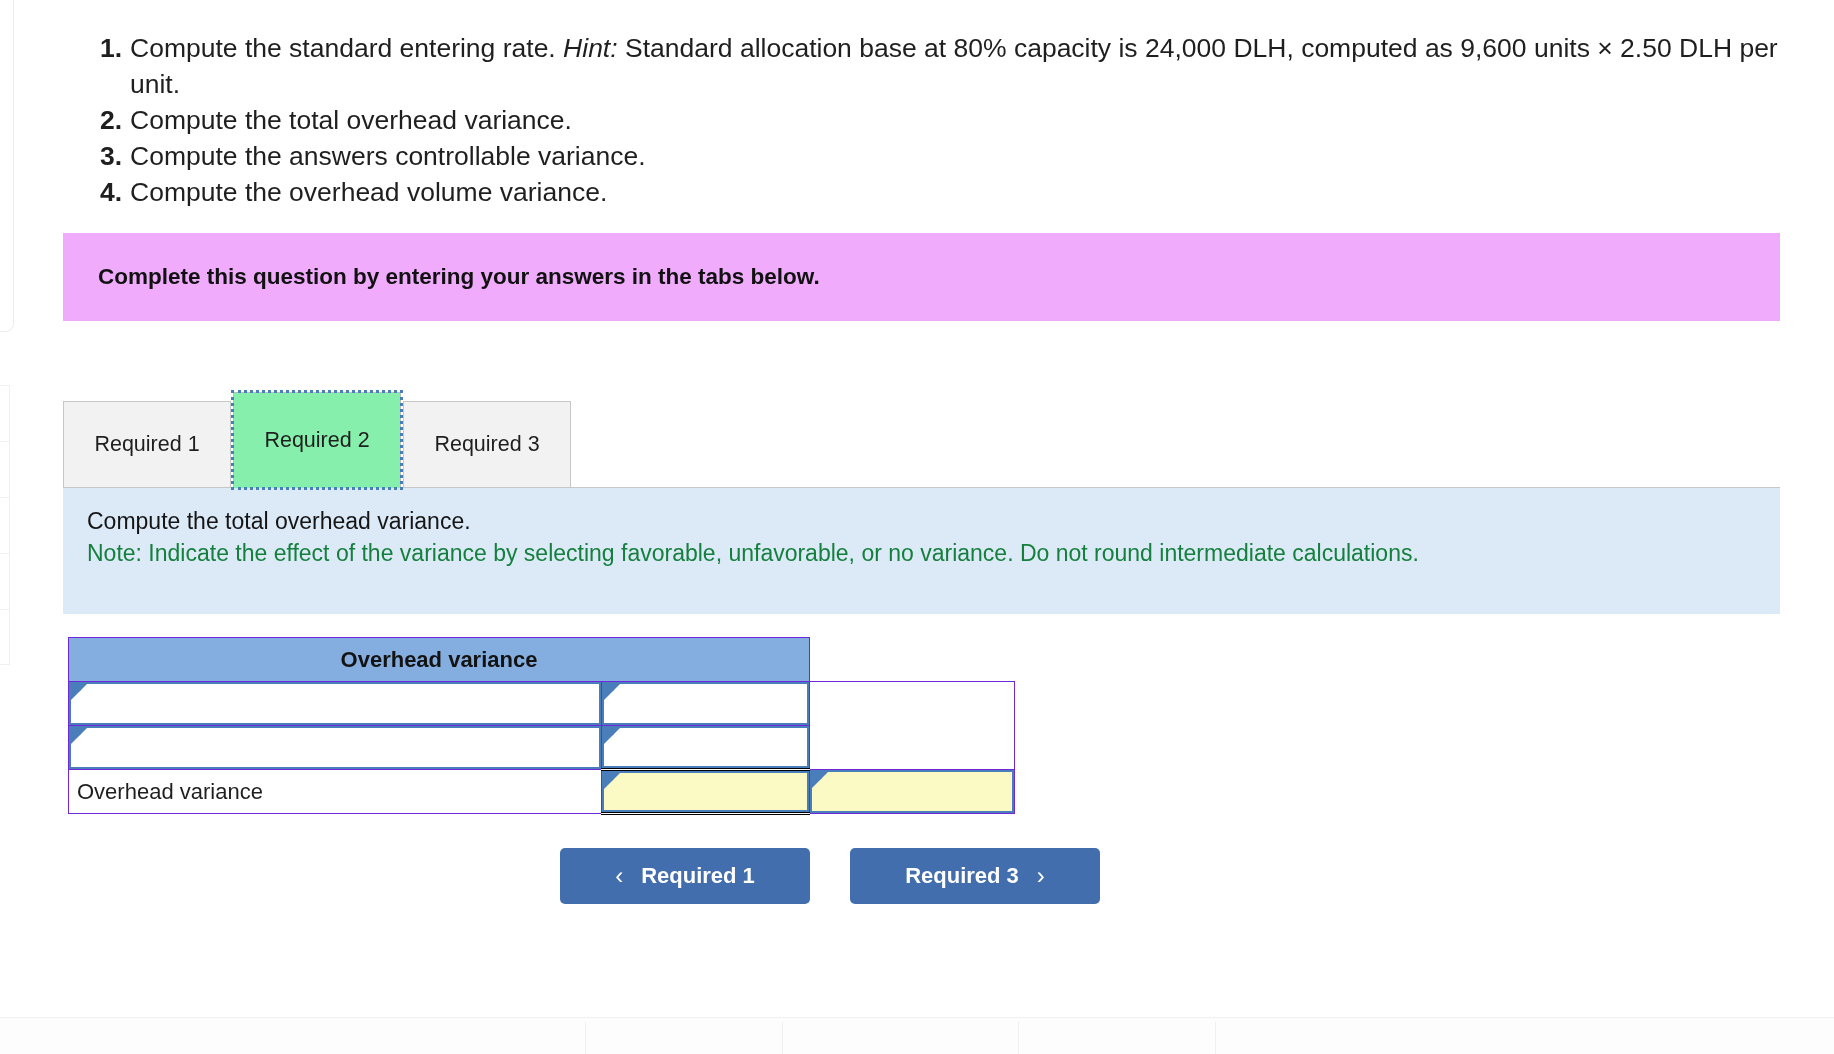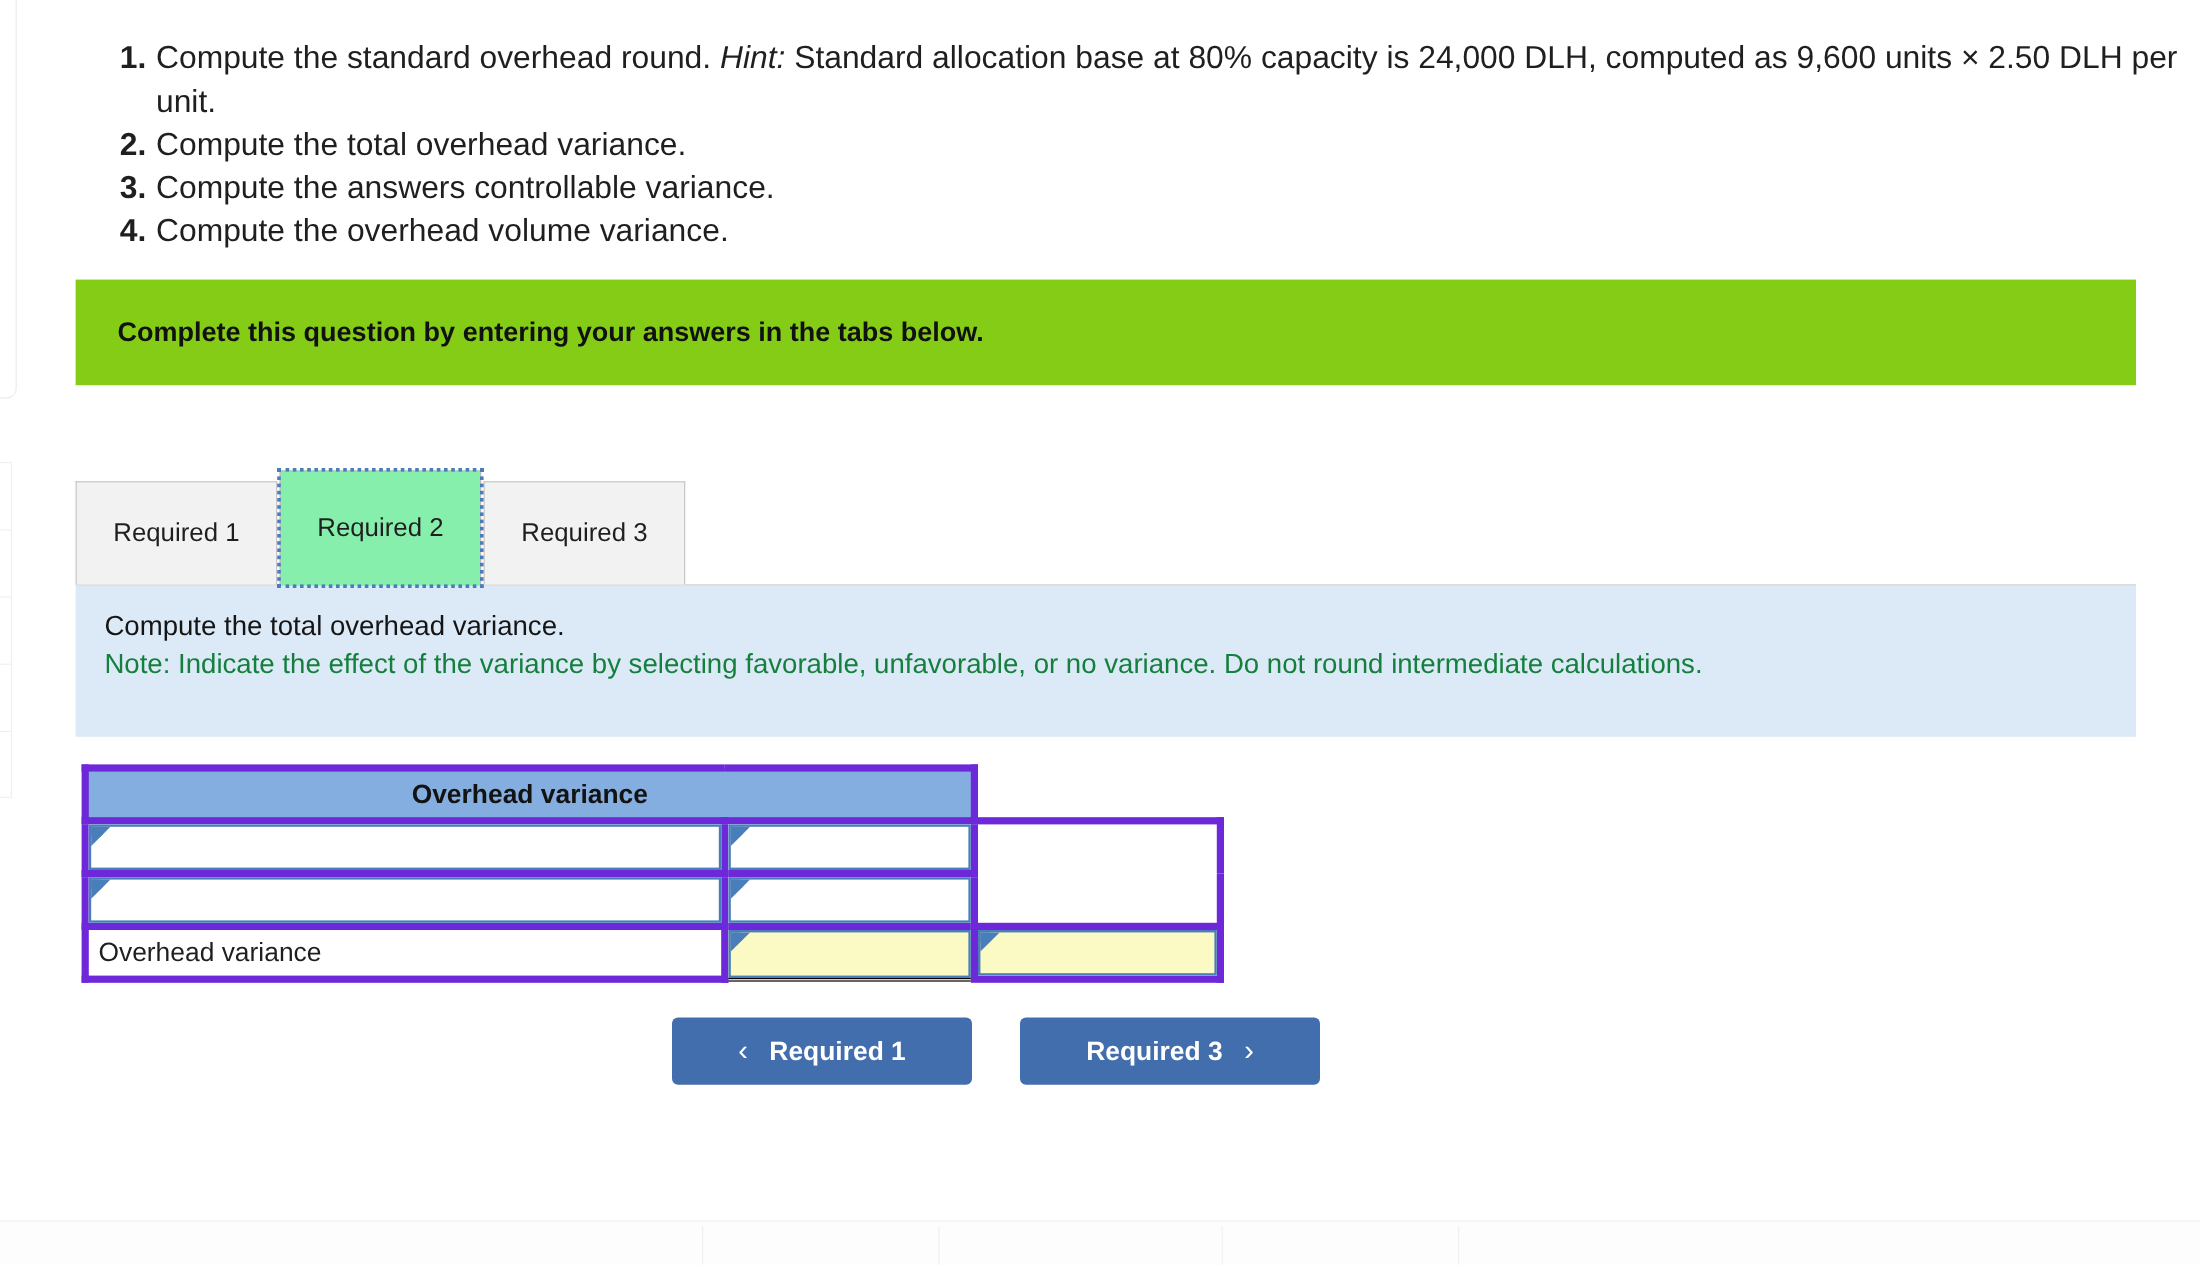--- a/index.html
+++ b/index.html
@@ -66,21 +66,21 @@
   .q-text { flex: 1; }
   .q-hint { font-style: italic; }
 
   
   .gray-banner {
     position: absolute;
     left: 63px;
     top: 233px;
     width: 1717px;
     height: 88px;
-    background: #84cc16;
+    background: #f0abfc;
     display: flex;
     align-items: center;
   }
   .gray-banner .banner-text {
     margin-left: 35px;
     font-size: 22.5px;
     font-weight: bold;
     color: #111111;
   }
 
@@ -150,21 +150,21 @@
   
   .ans-table {
     position: absolute;
     left: 68px;
     top: 637px;
     border-collapse: collapse;
     table-layout: fixed;
     background: #ffffff;
   }
   .ans-table td {
-    border: 6px solid #6d28d9;
+    border: 1px solid #6d28d9;
     padding: 0;
     height: 44px;
     box-sizing: border-box;
   }
   .col-label { width: 533px; }
   .col-value { width: 208px; }
   .col-effect { width: 205px; }
 
   .th-blue {
     background: #85aee0;
@@ -274,21 +274,21 @@
   <div class="edge-cell"></div>
   <div class="edge-cell"></div>
   <div class="edge-cell"></div>
   <div class="edge-cell"></div>
   <div class="edge-cell"></div>
 </div>
 
 <div class="question-list">
   <div class="q-item">
     <span class="q-num">1.</span>
-    <span class="q-text"><span>Compute the standard overhead round. </span><span class="q-hint">Hint:</span><span> Standard allocation base at 80% capacity is 24,000 DLH, computed as 9,600 units × 2.50 DLH per unit.</span></span>
+    <span class="q-text"><span>Compute the standard entering rate. </span><span class="q-hint">Hint:</span><span> Standard allocation base at 80% capacity is 24,000 DLH, computed as 9,600 units × 2.50 DLH per unit.</span></span>
   </div>
   <div class="q-item">
     <span class="q-num">2.</span>
     <span class="q-text">Compute the total overhead variance.</span>
   </div>
   <div class="q-item">
     <span class="q-num">3.</span>
     <span class="q-text">Compute the answers controllable variance.</span>
   </div>
   <div class="q-item">

